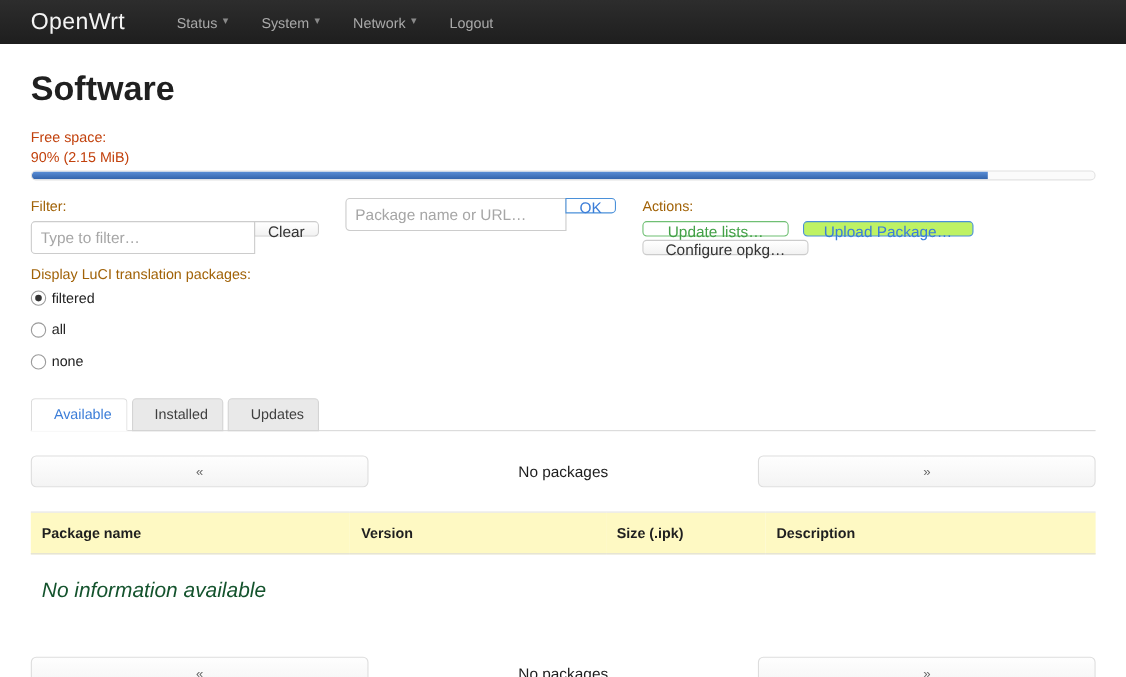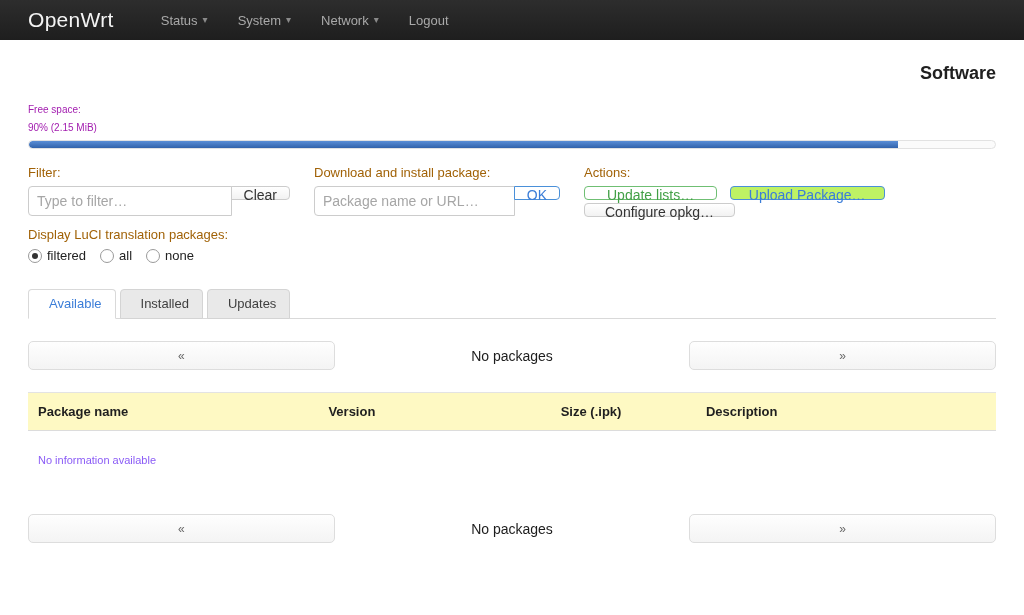--- a/index.html
+++ b/index.html
@@ -27,26 +27,25 @@
     color: #a9a9a9; font-size: 13px;
     padding: 0 15px; cursor: pointer;
     display: inline-flex; align-items: center; gap: 5px;
   }
   .caret { font-size: 10px; color: #8a8a8a; line-height: 1; }
 
   
   .content { padding: 2px 28px 0 28px; }
 
   h1.page-title {
-    font-size: 18px; font-weight: bold; color: #202020;
+    font-size: 31px; font-weight: bold; color: #202020;
     margin: 21px 0 17px 0;
-    text-align: right;
-  }
-
-  .free-space-label, .free-space-value { line-height: 18px; font-size: 10px; color: #a21caf; }
+  }
+
+  .free-space-label, .free-space-value { line-height: 18px; font-size: 13px; color: #c2410c; }
 
   .progressbar {
     margin-top: 3px;
     height: 9px; width: 100%;
     background: #fbfbfb;
     border: 1px solid #e2e2e2;
     border-radius: 6px;
     overflow: hidden;
   }
   .progressbar-fill {
@@ -84,21 +83,21 @@
     font-family: "Liberation Sans", sans-serif;
   }
   .btn.attached { border-radius: 0 4px 4px 0; margin-left: -1px; }
   .btn-ok   { color: #3b7dd8; border-color: #4a90d9; background: #fff; }
   .btn-green{ color: #43a047; border-color: #6fbf73; background: #fff; margin-right: 9px; padding: 0 22px; }
   .btn-blue { color: #3b7dd8; border-color: #4a90d9; background: #bef264; margin-right: 9px; padding: 0 18px; }
   .btn-plain{ padding: 0 20px; }
 
   
   .translation-block { margin-top: 11px; white-space: nowrap; }
-  .radio-row { margin-top: 6px; display: flex; align-items: flex-start; gap: 14px; }
+  .radio-row { margin-top: 6px; display: flex; align-items: flex-start; gap: 14px; flex-direction: column; }
   .radio-opt { display: inline-flex; align-items: center; gap: 5px; cursor: pointer; font-size: 13px; color: #222; }
   .radio-opt input {
     appearance: none; -webkit-appearance: none;
     width: 14px; height: 14px; margin: 0;
     border: 1px solid #9a9a9a; border-radius: 50%;
     background: #fff; position: relative; cursor: pointer;
   }
   .radio-opt input:checked::after {
     content: ""; position: absolute; left: 3px; top: 3px;
     width: 6px; height: 6px; border-radius: 50%; background: #333;
@@ -137,21 +136,21 @@
     background: #fef9c3;
     border-top: 1px solid #e3e3e3;
     border-bottom: 1px solid #dcdcdc;
   }
   .pkg-table th {
     text-align: left; font-weight: bold; font-size: 13px; color: #1f1f1f;
     padding: 11px 10px;
   }
   .th-name { width: 30%; } .th-version { width: 24%; }
   .th-size { width: 15%; } .th-desc { width: 31%; }
-  .empty-message { padding: 23px 10px 26px 10px; font-size: 11px; color: #8b5cf6; }
+  .empty-message { padding: 23px 10px 26px 10px; font-size: 19px; color: #14532d; font-style: italic; }
 </style>
 </head>
 <body>
 
 <div class="navbar">
   <a class="brand">OpenWrt</a>
   <span class="nav-item">
     <span>Status</span>
     <span class="caret">▾</span>
   </span>
@@ -201,21 +200,20 @@
           </label>
           <label class="radio-opt">
             <input type="radio" name="translation" style="">
             <span>none</span>
           </label>
         </div>
       </div>
     </div>
 
     <div class="col-download">
-      <label class="ctl-label">Download and install package:</label>
       <div class="input-group">
         <input class="text-input" type="text" placeholder="Package name or URL…" style="">
         <button class="btn attached btn-ok">OK</button>
       </div>
     </div>
 
     <div class="col-actions">
       <label class="ctl-label">Actions:</label>
       <div>
         <button class="btn btn-green">Update lists…</button>

